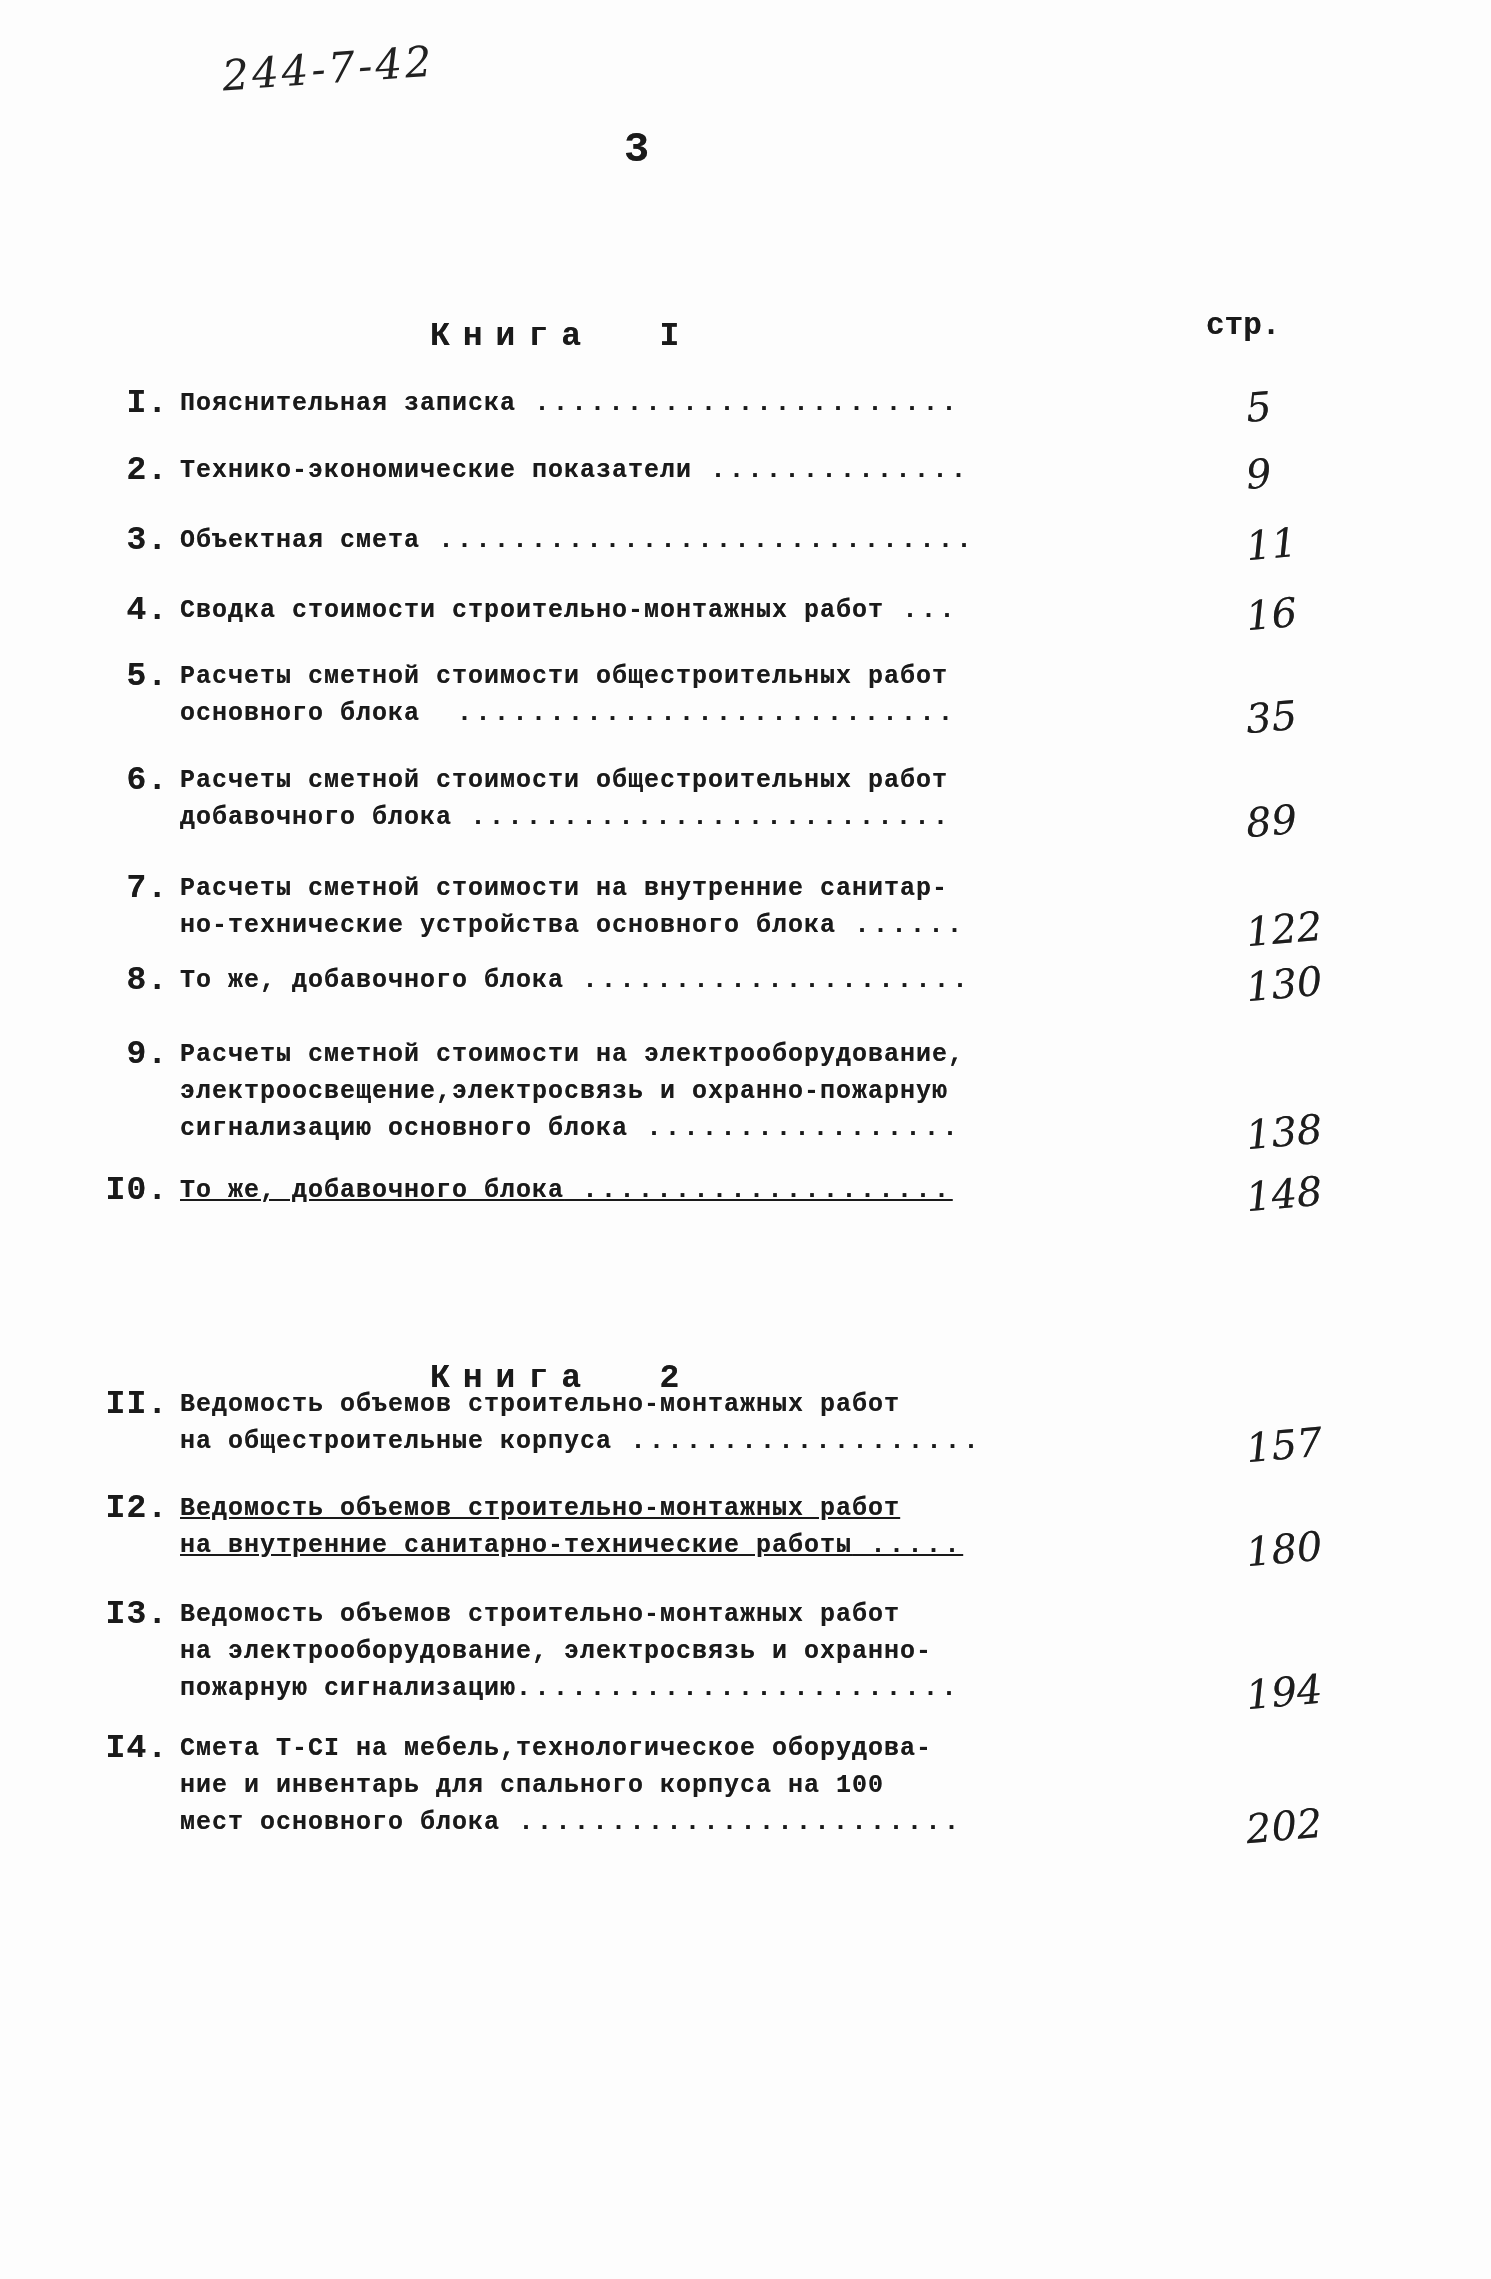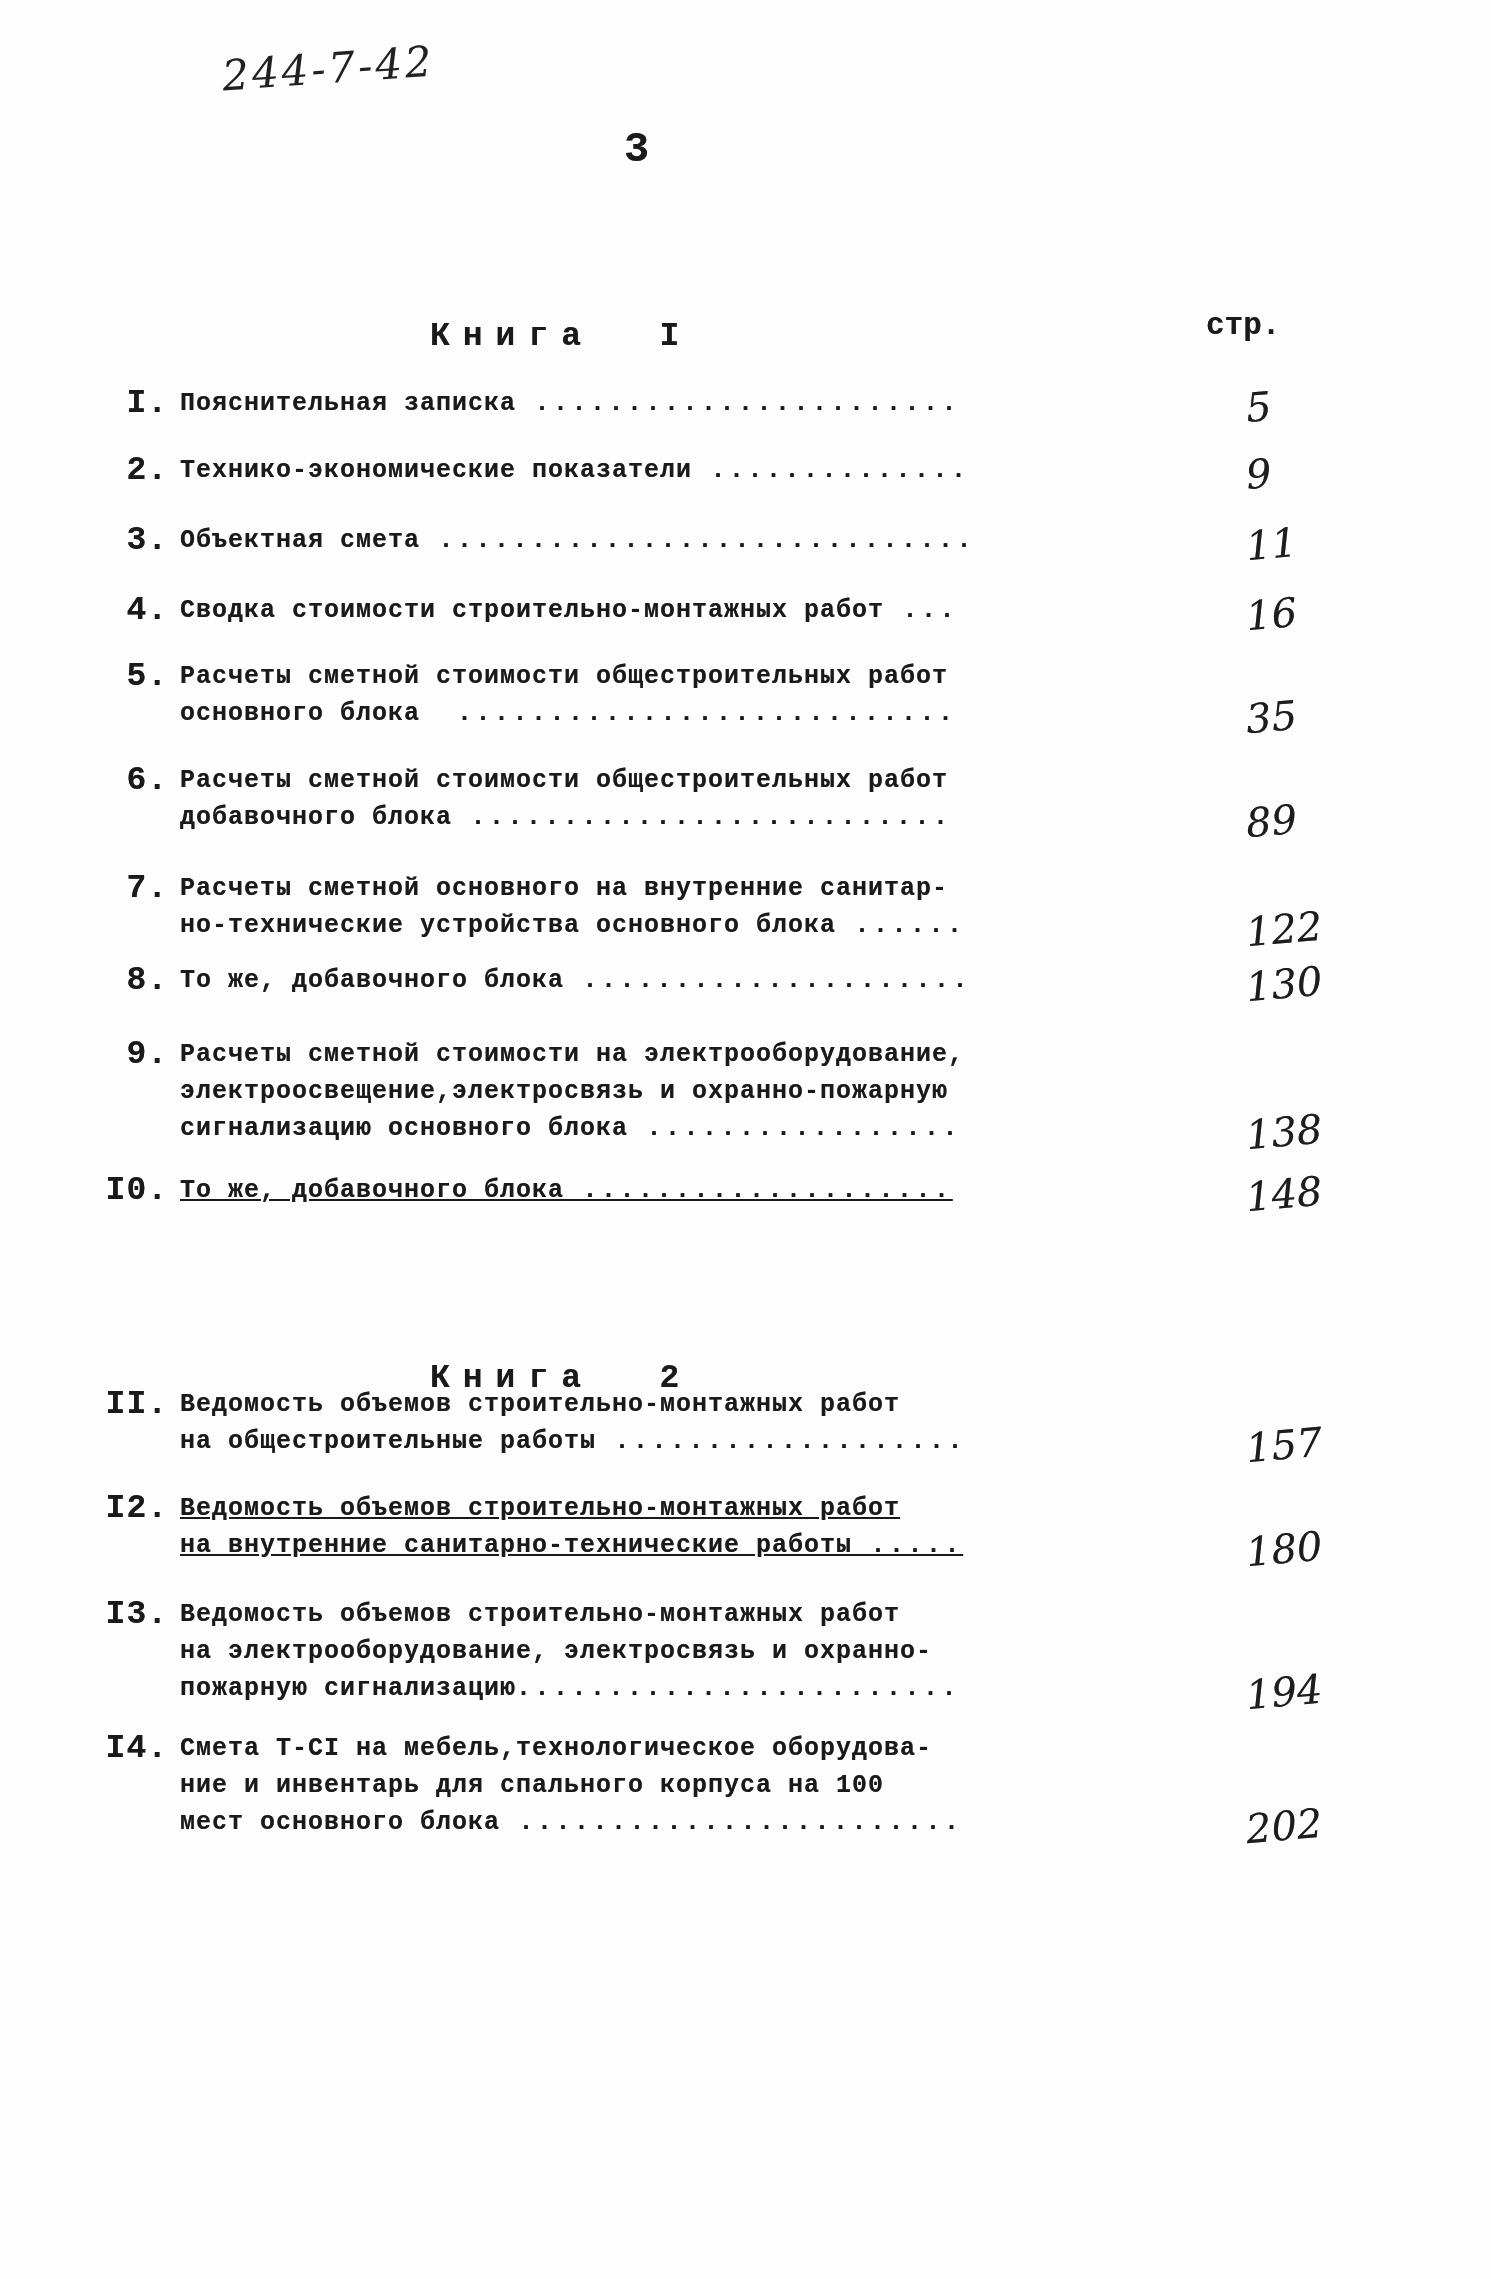--- a/index.html
+++ b/index.html
@@ -92,21 +92,21 @@
         <span class="num tw">6.</span>
         <div class="txt">
           <div class="line tw"><span>Расчеты сметной стоимости общестроительных работ</span></div>
           <div class="line tw"><span>добавочного блока</span><span class="dots"> ..........................</span></div>
         </div>
         <span class="pg" style="top: 39px;">89</span>
       </div>
       <div class="row" style="top: 870px;">
         <span class="num tw">7.</span>
         <div class="txt">
-          <div class="line tw"><span>Расчеты сметной основного на внутренние санитар-</span></div>
+          <div class="line tw"><span>Расчеты сметной стоимости на внутренние санитар-</span></div>
           <div class="line tw"><span>но-технические устройства основного блока</span><span class="dots"> ......</span></div>
         </div>
         <span class="pg" style="top: 39px;">122</span>
       </div>
       <div class="row" style="top: 962px;">
         <span class="num tw">8.</span>
         <div class="txt">
           <div class="line tw"><span>То же, добавочного блока</span><span class="dots"> .....................</span></div>
         </div>
         <span class="pg" style="top: 2px;">130</span>
@@ -124,21 +124,21 @@
         <span class="num tw">I0.</span>
         <div class="txt">
           <div class="line tw"><span>То же, добавочного блока</span><span class="dots"> ....................</span></div>
         </div>
         <span class="pg" style="top: 2px;">148</span>
       </div>
       <div class="row" style="top: 1386px;">
         <span class="num tw">II.</span>
         <div class="txt">
           <div class="line tw"><span>Ведомость объемов строительно-монтажных работ</span></div>
-          <div class="line tw"><span>на общестроительные работы</span><span class="dots"> ...................</span></div>
+          <div class="line tw"><span>на общестроительные корпуса</span><span class="dots"> ...................</span></div>
         </div>
         <span class="pg" style="top: 39px;">157</span>
       </div>
       <div class="row" style="top: 1490px; text-decoration: underline;">
         <span class="num tw">I2.</span>
         <div class="txt">
           <div class="line tw"><span>Ведомость объемов строительно-монтажных работ</span></div>
           <div class="line tw"><span>на внутренние санитарно-технические работы</span><span class="dots"> .....</span></div>
         </div>
         <span class="pg" style="top: 39px;">180</span>

